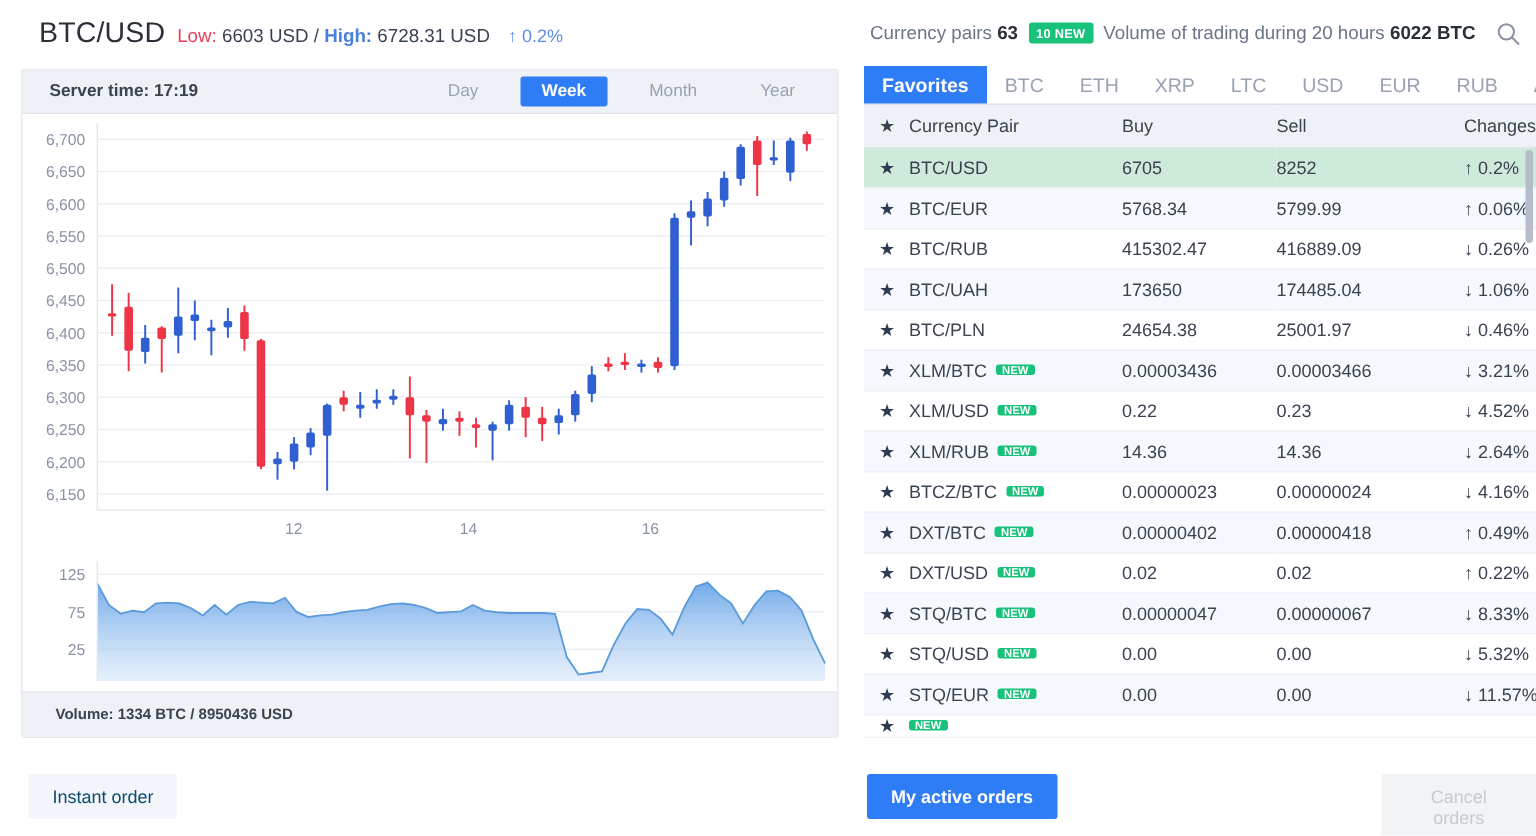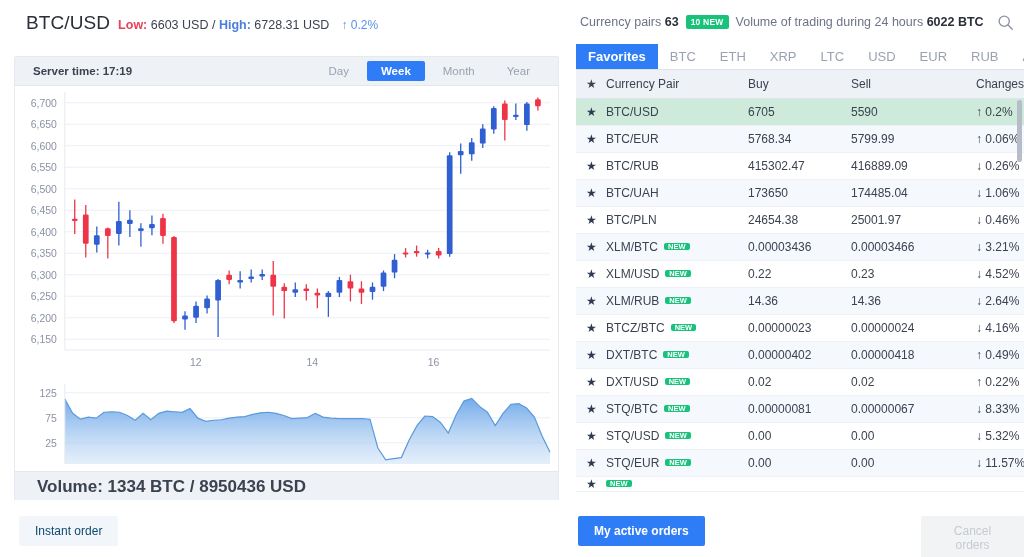--- a/index.html
+++ b/index.html
@@ -14,58 +14,58 @@
 
   
   .left-pane { position: absolute; left: 0; top: 0; width: 572px; height: 500px; }
 
   .pair-header {
     display: flex; align-items: baseline; gap: 8px;
     padding: 12px 0 0 26px; height: 40px;
   }
   .pair-title { font-size: 19px; font-weight: 400; color: #2b2f38; letter-spacing: .1px; }
   .pair-stats { font-size: 12.5px; color: #3b4250; }
-  .lbl-low { color: #e8415a; font-weight: 700; }
+  .lbl-low { color: #e8415a; font-weight: 400; }
   .lbl-high { color: #4a7fe0; font-weight: 700; }
   .pair-change { font-size: 12px; color: #5b8fe8; margin-left: 4px; }
 
   .chart-card {
-    position: absolute; left: 14px; top: 56px;
+    position: absolute; left: 14px; top: 46px;
     width: 545px; height: 446px;
     background: #ffffff;
     border: 1px solid #e6eaf0;
     border-radius: 2px;
   }
   .chart-toolbar {
     height: 29px; background: #eef1f5;
     border-bottom: 1px solid #e2e7ee;
     display: flex; align-items: center; justify-content: space-between;
     padding: 0 14px 0 18px;
   }
   .server-time { font-size: 11.5px; font-weight: 700; color: #3b4250; }
-  .range-tabs { display: flex; align-items: center; gap: 4px; }
+  .range-tabs { display: flex; align-items: center; gap: 14px; }
   .range-tab {
     font-size: 11.5px; color: #9aa2b1;
     padding: 4px 14px; border-radius: 2px; cursor: pointer;
     font-weight: 400;
   }
   .range-tab.active { background: #2f7df6; color: #fff; font-weight: 700; }
 
   .price-chart { position: relative; height: 290px; }
   .vol-chart   { position: relative; height: 94px; }
 
   .chart-svg { display: block; width: 100%; height: 100%; }
 
   .chart-footer {
     position: absolute; bottom: 0; left: 0; right: 0;
     height: 30px; background: #eef1f5;
     border-top: 1px solid #e2e7ee;
     display: flex; align-items: center; padding-left: 22px;
   }
-  .chart-footer span { font-size: 17px; font-weight: 700; color: #3b4250; }
+  .chart-footer span { font-size: 10px; font-weight: 700; color: #3b4250; }
 
   
   .right-pane { position: absolute; left: 576px; top: 0; width: 448px; height: 500px; }
 
   .market-header {
     display: flex; align-items: center; height: 44px;
     padding: 0 6px 0 4px; gap: 7px;
   }
   .mh-text { font-size: 12.5px; color: #6c7487; white-space: nowrap; }
   .mh-text b { color: #2b2f38; font-weight: 700; }
@@ -320,21 +320,21 @@
 
   <div class="right-pane">
 
     <div class="market-header">
       <span class="mh-text">
         <span>Currency pairs</span>
         <b>63</b>
       </span>
       <span class="badge-new">10 NEW</span>
       <span class="mh-text">
-        <span>Volume of trading during 24 hours</span>
+        <span>Volume of trading during 20 hours</span>
         <b>6022 BTC</b>
       </span>
       <span class="search-btn">
         <svg width="17" height="17" viewBox="0 0 20 20" fill="none" stroke="#8a92a3" stroke-width="1.6">
           <circle cx="8.5" cy="8.5" r="6"></circle>
           <line x1="13" y1="13" x2="18" y2="18" stroke-linecap="round"></line>
         </svg>
       </span>
     </div>
 
@@ -363,21 +363,21 @@
         </thead>
         <tbody id="pairs-body">
             <tr class="row-sel">
               <td class="col-star"><span class="star">★</span></td>
               <td class="col-pair">
                 <span class="pair-cell">
                   <span>BTC/USD</span>
                 </span>
               </td>
               <td class="col-buy">6705</td>
-              <td class="col-sell">5590</td>
+              <td class="col-sell">8252</td>
               <td class="col-chg chg-up">↑ 0.2%</td>
             </tr>
             <tr class="row-alt">
               <td class="col-star"><span class="star">★</span></td>
               <td class="col-pair">
                 <span class="pair-cell">
                   <span>BTC/EUR</span>
                 </span>
               </td>
               <td class="col-buy">5768.34</td>
@@ -490,21 +490,21 @@
               <td class="col-chg chg-up">↑ 0.22%</td>
             </tr>
             <tr class="row-alt">
               <td class="col-star"><span class="star">★</span></td>
               <td class="col-pair">
                 <span class="pair-cell">
                   <span>STQ/BTC</span>
                   <span class="mini-new">NEW</span>
                 </span>
               </td>
-              <td class="col-buy">0.00000081</td>
+              <td class="col-buy">0.00000047</td>
               <td class="col-sell">0.00000067</td>
               <td class="col-chg chg-down">↓ 8.33%</td>
             </tr>
             <tr>
               <td class="col-star"><span class="star">★</span></td>
               <td class="col-pair">
                 <span class="pair-cell">
                   <span>STQ/USD</span>
                   <span class="mini-new">NEW</span>
                 </span>

